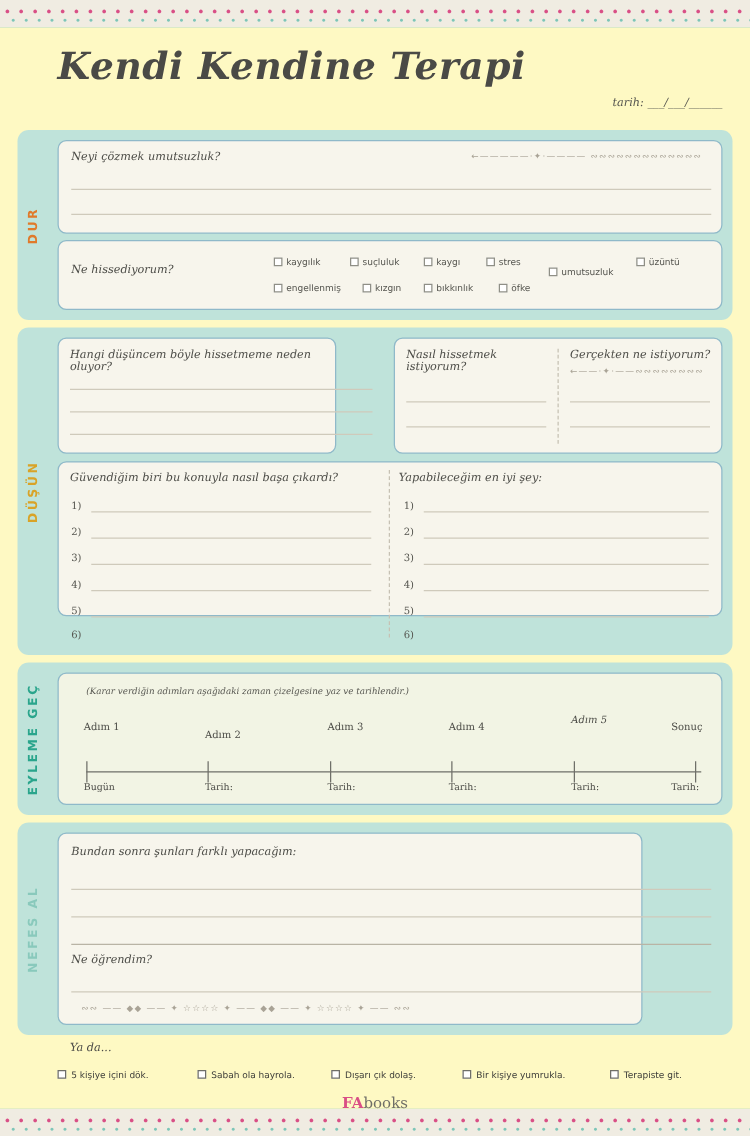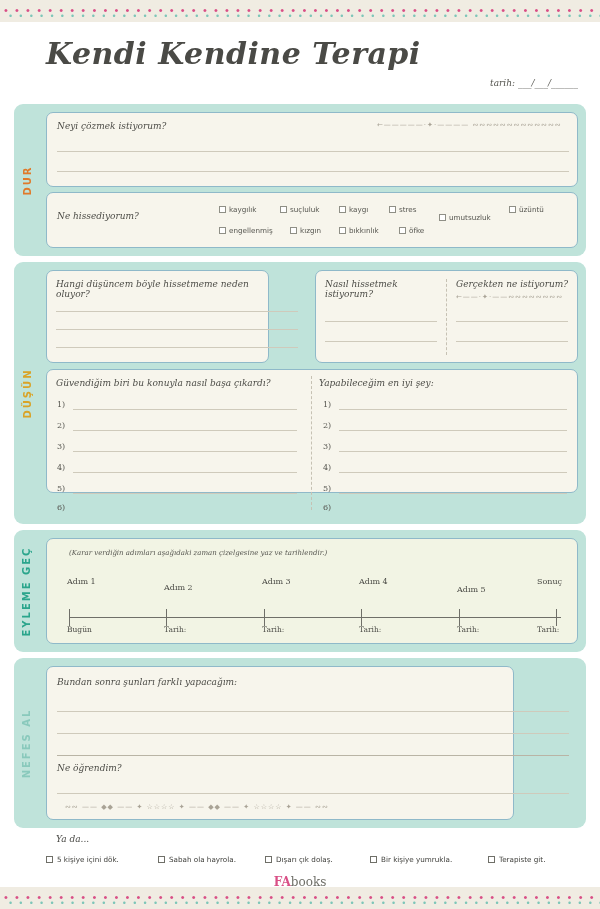--- a/index.html
+++ b/index.html
@@ -26,21 +26,21 @@
   .dot-band.bottom { bottom:0; }
   .dot-band .dots {
     position:absolute; top:5px; left:4px;
     letter-spacing:7.2px; font-size:11px; line-height:11px;
     color:#d94f86; white-space:nowrap;
   }
   .dot-band .dots.g { top:11px; left:9px; color:#7dc6b8; font-size:9px; }
 
   .sheet {
     position:absolute; top:22px; left:0; width:600px; height:865px;
-    background:#ffffff;
+    background:#fef9c3;
   }
 
   
   .title {
     position:absolute; left:46px; top:14px;
     font-family:"DejaVu Serif", serif;
     font-style:italic; font-weight:bold;
     font-size:30px; color:#4a4a46;
     letter-spacing:0.5px;
     white-space:nowrap;
@@ -182,21 +182,21 @@
 
     <div class="title">Kendi Kendine Terapi</div>
     <div class="date-line">tarih: ___/___/______</div>
 
     <div class="sect" style="left:14px; top:82px; width:572px; height:152px;">
       <div class="sect-label lbl-dur">
         <span>DUR</span>
       </div>
 
       <div class="card" style="left:32px; top:8px; width:532px; height:75px;">
-        <div class="q" style="left:10px; top:8px;">Neyi çözmek istiyorum?</div>
+        <div class="q" style="left:10px; top:8px;">Neyi çözmek umutsuzluk?</div>
         <div class="deco" style="left:330px; top:8px;">←—————⋅✦⋅———— ∾∾∾∾∾∾∾∾∾∾∾∾∾</div>
         <div class="rule" style="left:10px; top:38px; width:512px;"></div>
         <div class="rule" style="left:10px; top:58px; width:512px;"></div>
       </div>
 
       <div class="card" style="left:32px; top:88px; width:532px; height:56px;">
         <div class="q" style="left:10px; top:18px;">Ne hissediyorum?</div>
 
         <div class="cb" style="left:172px; top:12px;"><i></i><span>kaygılık</span></div>
         <div class="cb" style="left:233px; top:12px;"><i></i><span>suçluluk</span></div>
@@ -280,21 +280,21 @@
         <div class="tl-tick" style="left:119px; top:70px; height:17px;"></div>
         <div class="tl-tick" style="left:217px; top:70px; height:17px;"></div>
         <div class="tl-tick" style="left:314px; top:70px; height:17px;"></div>
         <div class="tl-tick" style="left:412px; top:70px; height:17px;"></div>
         <div class="tl-tick" style="left:509px; top:70px; height:17px;"></div>
 
         <div class="tl-cap" style="left:20px;  top:38px;">Adım 1</div>
         <div class="tl-cap" style="left:117px; top:44px;">Adım 2</div>
         <div class="tl-cap" style="left:215px; top:38px;">Adım 3</div>
         <div class="tl-cap" style="left:312px; top:38px;">Adım 4</div>
-        <div class="tl-cap" style="left:410px; top:46px;">Adım 5</div>
+        <div class="tl-cap" style="left:410px; top:32px;font-style:italic;">Adım 5</div>
         <div class="tl-cap" style="left:490px; top:38px;">Sonuç</div>
 
         <div class="tl-sub" style="left:20px;  top:86px;">Bugün</div>
         <div class="tl-sub" style="left:117px; top:86px;">Tarih:</div>
         <div class="tl-sub" style="left:215px; top:86px;">Tarih:</div>
         <div class="tl-sub" style="left:312px; top:86px;">Tarih:</div>
         <div class="tl-sub" style="left:410px; top:86px;">Tarih:</div>
         <div class="tl-sub" style="left:490px; top:86px;">Tarih:</div>
       </div>
     </div>

